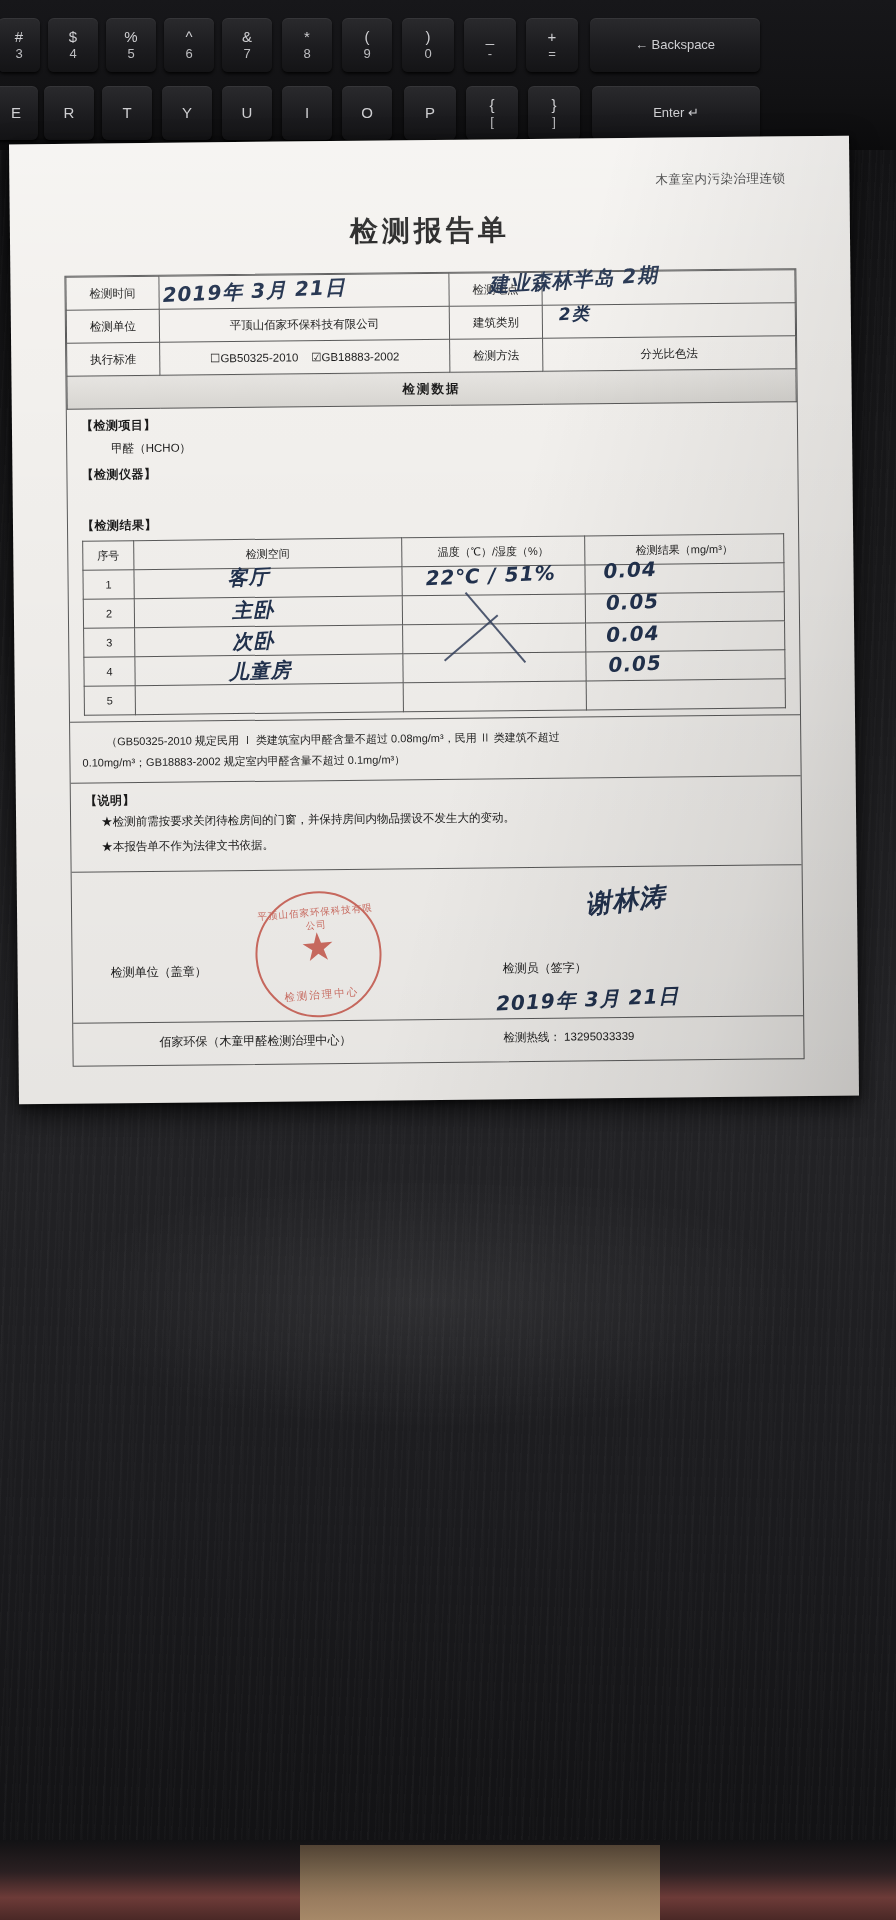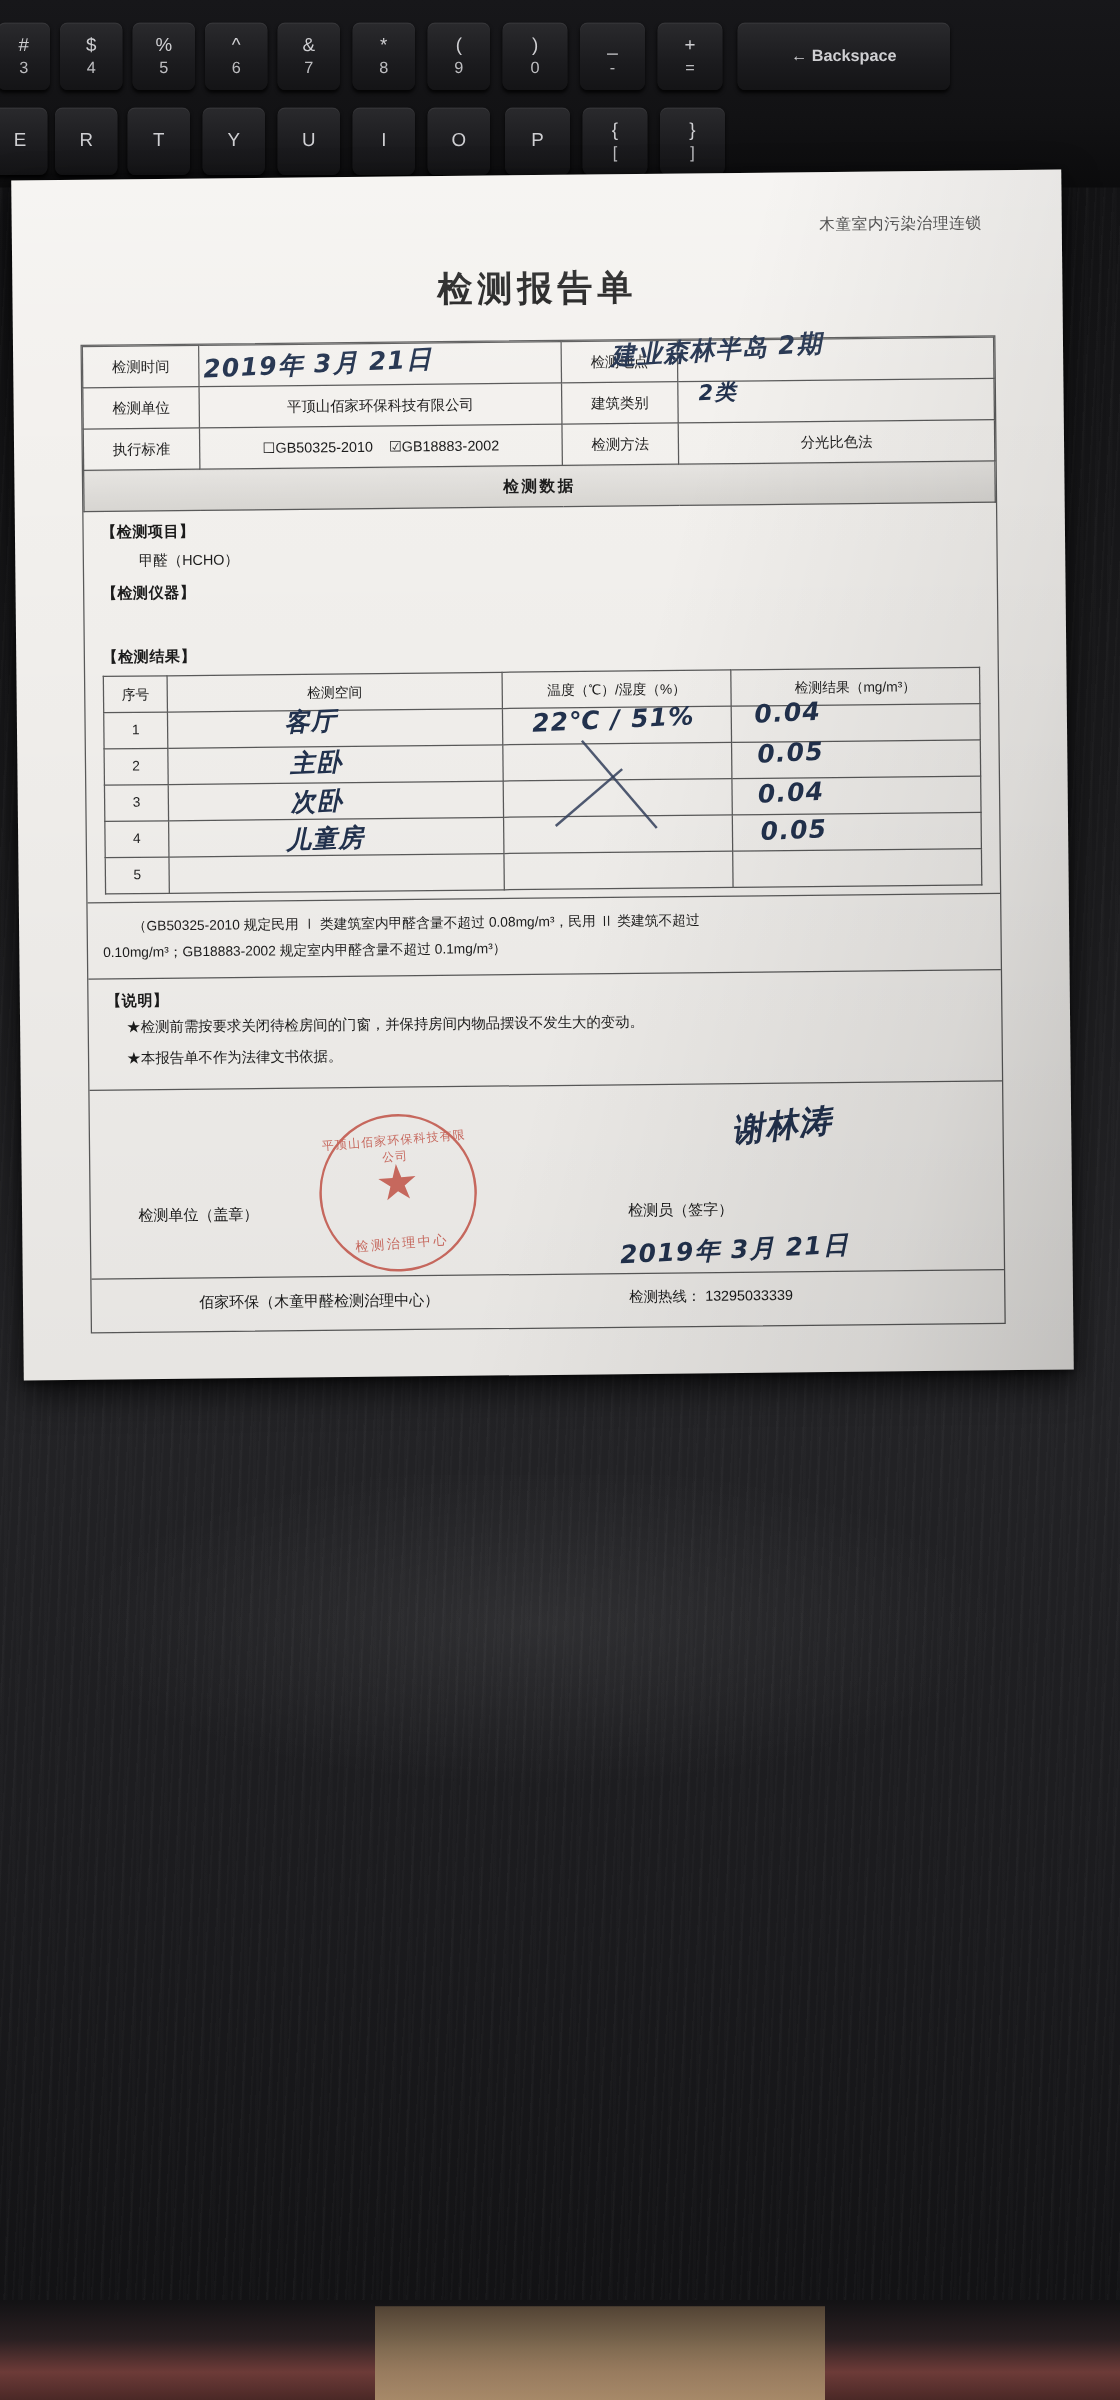--- a/index.html
+++ b/index.html
@@ -49,21 +49,21 @@
     align-items: center;
     justify-content: center;
     line-height: 1.15;
   }
   .key .sub { font-size: 13px; opacity: .9; }
   .key.two-line {
     flex-direction: column;
     justify-content: center;
     gap: 1px;
   }
-  .key.wide { font-size: 13px; font-weight: bold; }
+  .key.wide { font-size: 13px; }
   .key-lbl { pointer-events: none; }
 
   
   .desk {
     position: absolute;
     left: 0; top: 150px;
     width: 896px; height: 1770px;
     background:
       repeating-linear-gradient(93deg, rgba(255,255,255,0.018) 0px, rgba(255,255,255,0.018) 1px, rgba(0,0,0,0) 2px, rgba(0,0,0,0) 7px),
       repeating-linear-gradient(91deg, rgba(255,255,255,0.012) 0px, rgba(255,255,255,0.012) 2px, rgba(0,0,0,0) 3px, rgba(0,0,0,0) 11px),
@@ -345,20 +345,23 @@
       <div class="key" style="left:404px; top:0px; width:52px; height:54px;">
         <span class="key-lbl">P</span>
       </div>
       <div class="key two-line" style="left:466px; top:0px; width:52px; height:54px;">
         <span class="key-lbl">{</span>
         <span class="sub">[</span>
       </div>
       <div class="key two-line" style="left:528px; top:0px; width:52px; height:54px;">
         <span class="key-lbl">}</span>
         <span class="sub">]</span>
+      </div>
+      <div class="key wide" style="left:592px; top:0px; width:168px; height:54px;">
+        <span class="key-lbl">Enter ↵</span>
       </div>
     </div>
   </div>
 
   <div class="desk"></div>
   <div class="desk-sheen"></div>
   <div class="floor-strip"></div>
   <div class="floor-wood"></div>
 
   <div class="paper">

